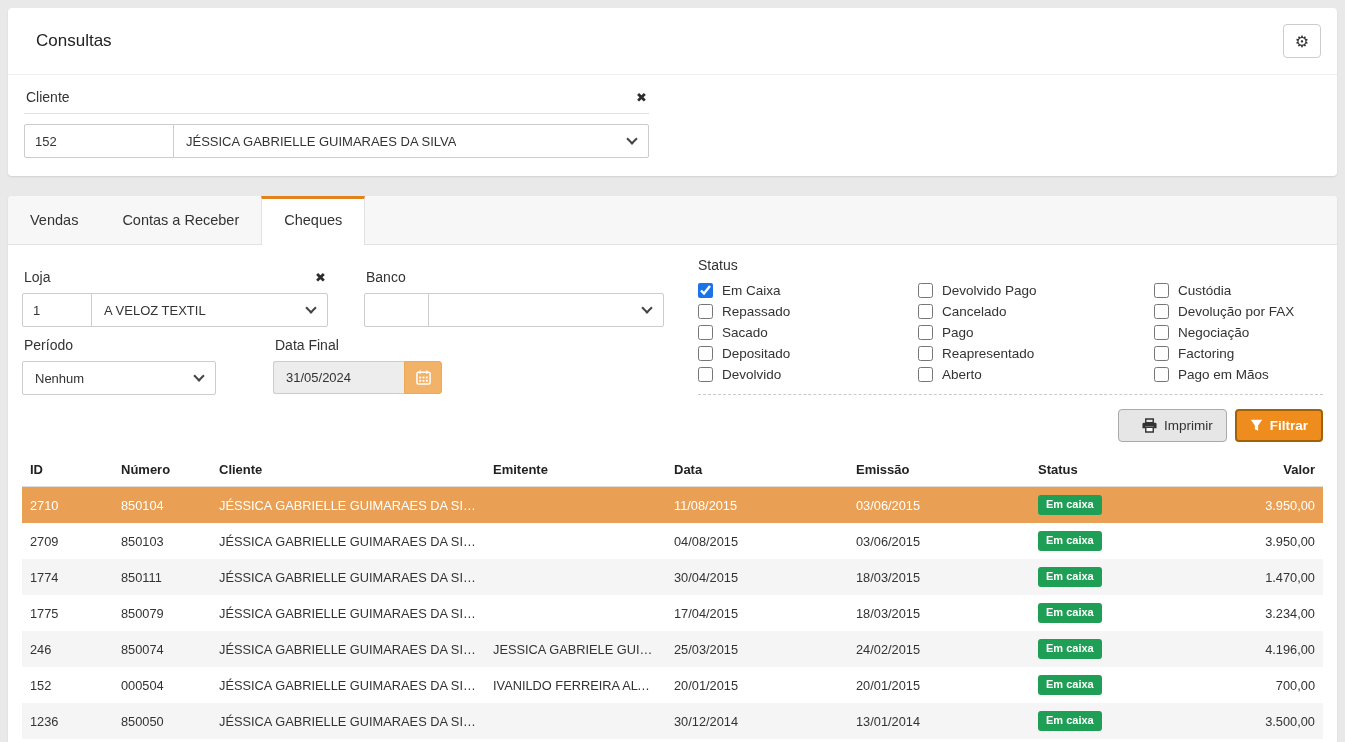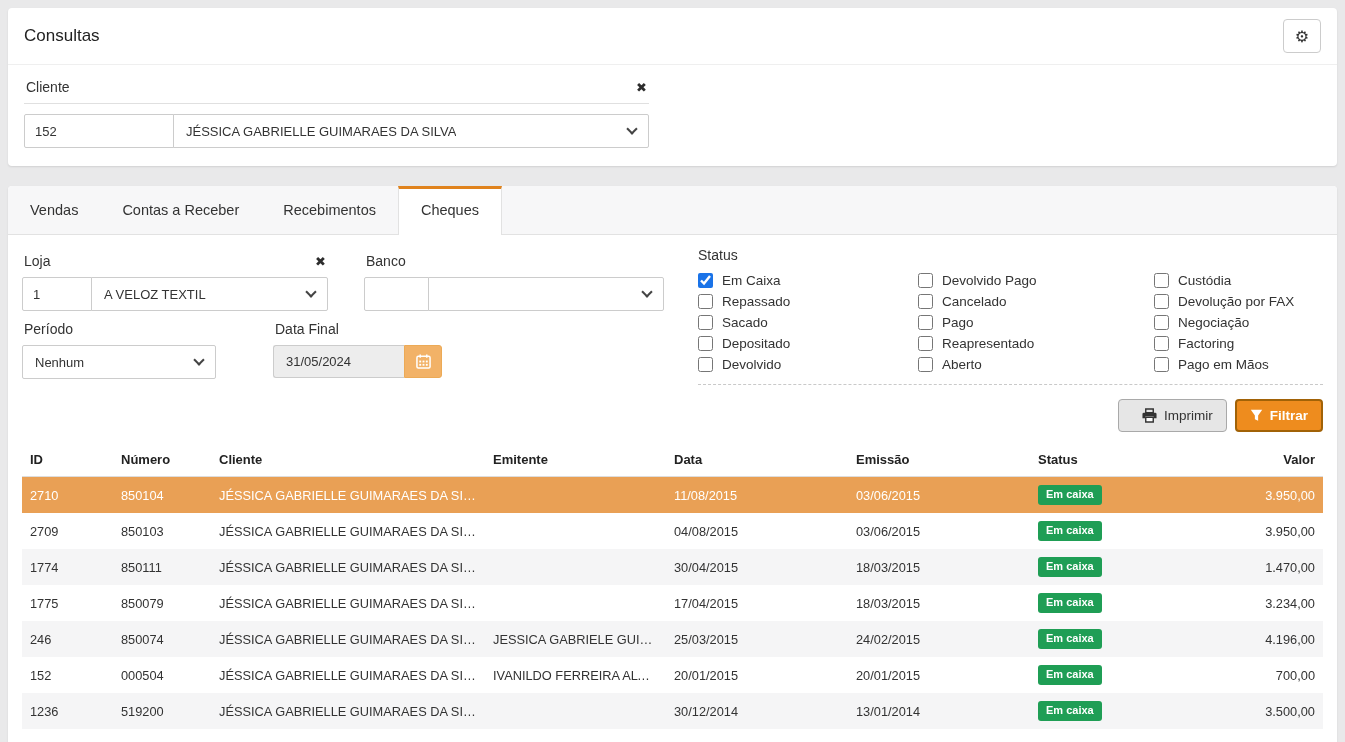--- a/index.html
+++ b/index.html
@@ -15,21 +15,21 @@
     background:#fff; border-radius:4px;
     box-shadow:0 1px 2px rgba(0,0,0,.10);
   }
   .card-top { margin-bottom:20px; }
 
   
   .card-header {
     display:flex; align-items:center; justify-content:space-between;
     padding:11px 16px; border-bottom:1px solid #efefef;
   }
-  .page-title { margin:0; font-size:17px; font-weight:400; color:#222; }
+  .page-title { margin:12px; font-size:17px; font-weight:400; color:#222; }
   .gear-btn {
     width:38px; height:34px; background:#fff; border:1px solid #ccc; border-radius:4px;
     display:flex; align-items:center; justify-content:center; cursor:pointer;
     font-size:16px; color:#333; font-family:inherit;
   }
   .card-body { padding:12px 16px 18px; }
 
   .field-group.cliente { width:625px; }
   .fg-header {
     display:flex; align-items:center; justify-content:space-between;
@@ -66,21 +66,21 @@
     padding:11px 22px 14px; font-size:14.5px; color:#333; cursor:pointer;
     border-top:3px solid transparent; line-height:21px; margin-bottom:-1px;
   }
   .tab.active {
     background:#fff; border-top:3px solid var(--tab-accent,#e0831d);
     border-left:1px solid #e2e2e2; border-right:1px solid #e2e2e2;
   }
   .content { padding:10px 14px 16px; }
 
   
-  .filters { display:flex; align-items:center; }
+  .filters { display:flex; align-items:flex-end; }
   .filters-left { width:642px; flex-shrink:0; }
   .frow { display:flex; }
   .frow + .frow { margin-top:8px; }
   .loja-group { width:306px; }
   .banco-group { width:300px; margin-left:36px; }
   .group-label { font-size:14px; margin:2px 2px 8px; }
   .loja-header { display:flex; align-items:center; justify-content:space-between; margin:2px 2px 8px; }
   .loja-header .group-label { margin:0; }
   .periodo-group { width:194px; }
   .di-group { margin-left:53px; }
@@ -162,21 +162,20 @@
           </div>
         </div>
       </div>
     </div>
   </section>
 
   <section class="card card-main" style="min-height:556px">
     <div class="tabbar">
         <div class="tab"><span>Vendas</span></div>
         <div class="tab"><span>Contas a Receber</span></div>
-        <div class="tab"><span>Recebimentos</span></div>
         <div class="tab active"><span>Cheques</span></div>
       </div>
 
     <div class="content">
       <div class="filters">
 
         <div class="filters-left">
           <div class="frow">
             <div class="loja-group">
               <div class="loja-header">
@@ -411,21 +410,21 @@
     <td>000504</td>
     <td>JÉSSICA GABRIELLE GUIMARAES DA SILVA</td>
     <td>IVANILDO FERREIRA ALVES FI…</td>
     <td>20/01/2015</td>
     <td>20/01/2015</td>
     <td><span class="badge">Em caixa</span></td>
     <td class="col-valor">700,00</td>
   </tr>
             <tr class="striped">
     <td>1236</td>
-    <td>519200</td>
+    <td>850050</td>
     <td>JÉSSICA GABRIELLE GUIMARAES DA SILVA</td>
     <td></td>
     <td>30/12/2014</td>
     <td>13/01/2014</td>
     <td><span class="badge">Em caixa</span></td>
     <td class="col-valor">3.500,00</td>
   </tr>
           </tbody>
       </table>
     </div>

